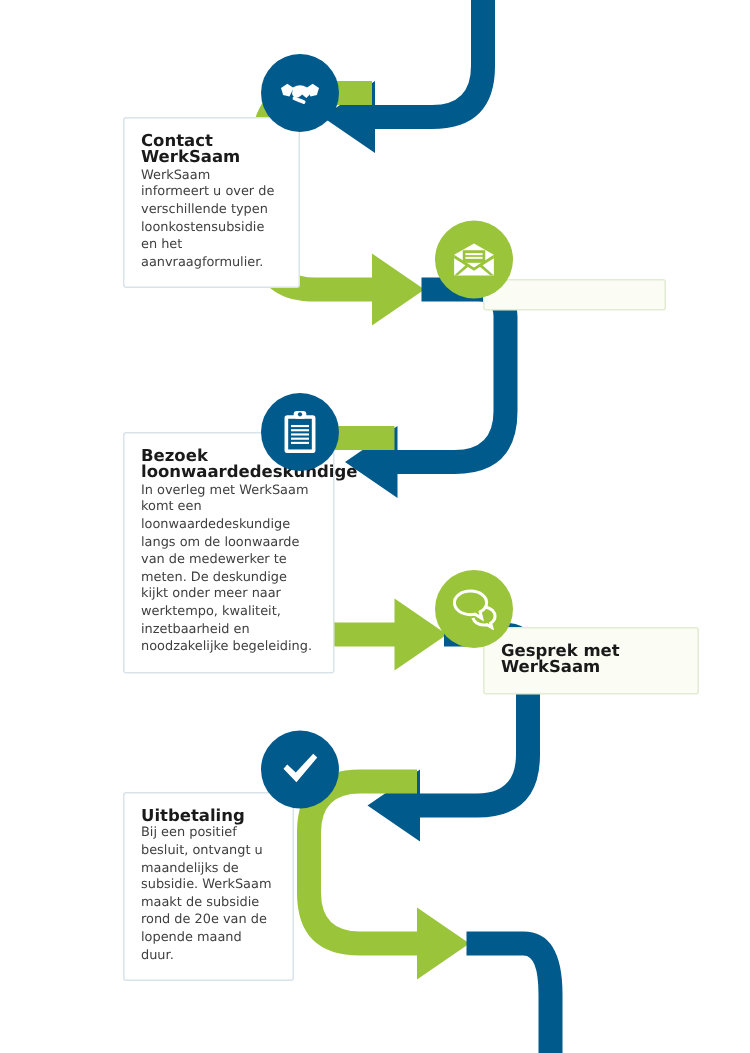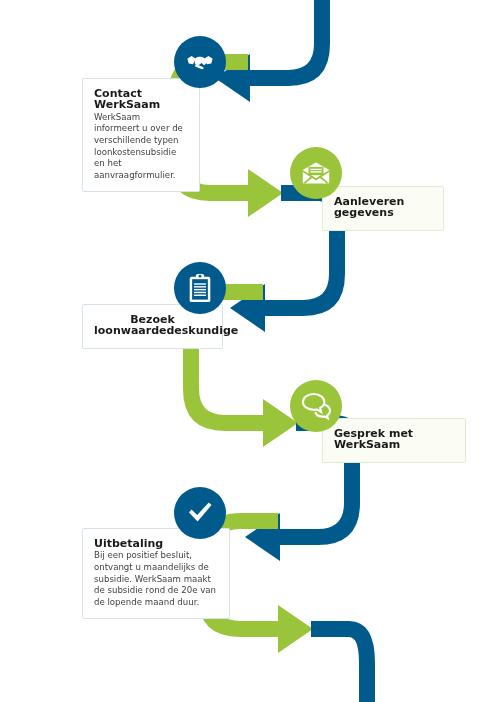--- a/index.html
+++ b/index.html
@@ -127,41 +127,41 @@
         <rect x="10.5" y="8.2" width="13" height="1.5" fill="#ffffff"></rect>
         <rect x="10.5" y="11" width="13" height="1.5" fill="#ffffff"></rect>
         <path d="M2 9.5 L17 19 L32 9.5 L32 12 L17 21.5 L2 12 Z" fill="#9ac43a"></path>
         <path d="M2 25 L12 16 L14 17.4 L4.6 25 Z" fill="#9ac43a"></path>
         <path d="M32 25 L22 16 L20 17.4 L29.4 25 Z" fill="#9ac43a"></path>
       </g>
     </svg>
   </div>
 
   <div class="step-card tint-green" style="left:322px; top:186px; width:122px;">
-    <span class="card-title">Aanleveren gegevens</span>
   </div>
 
   <div class="icon-badge blue" style="left:174px; top:262px;">
     <svg width="26" height="30" viewBox="0 0 26 32" aria-hidden="true">
       <g>
         <rect x="2" y="4" width="22" height="27" rx="2" fill="#ffffff"></rect>
         <rect x="4.6" y="6.6" width="16.8" height="21.8" fill="#005a8c"></rect>
         <rect x="8.5" y="1" width="9" height="5.5" rx="2.2" fill="#ffffff"></rect>
         <circle cx="13" cy="3.4" r="1.5" fill="#005a8c"></circle>
         <rect x="6.6" y="11" width="12.8" height="1.5" fill="#ffffff"></rect>
         <rect x="6.6" y="14" width="12.8" height="1.5" fill="#ffffff"></rect>
         <rect x="6.6" y="17" width="12.8" height="1.5" fill="#ffffff"></rect>
         <rect x="6.6" y="20" width="12.8" height="1.5" fill="#ffffff"></rect>
         <rect x="6.6" y="23" width="12.8" height="1.5" fill="#ffffff"></rect>
       </g>
     </svg>
   </div>
 
-  <div class="step-card" style="left:82px; top:304px; width:141px;text-align:center;">
+  <div class="step-card" style="left:82px; top:288px; width:141px;">
     <span class="card-title">Bezoek loonwaardedeskundige</span>
+    <span class="card-body">In overleg met WerkSaam komt een loonwaardedeskundige langs om de loonwaarde van de medewerker te meten. De deskundige kijkt onder meer naar werktempo, kwaliteit, inzetbaarheid en noodzakelijke begeleiding.</span>
   </div>
 
   <div class="icon-badge green" style="left:290px; top:380px;">
     <svg width="32" height="28" viewBox="0 0 34 30" aria-hidden="true">
       <g fill="none" stroke="#ffffff" stroke-width="2.2">
         <path d="M14.5 2.2 C8 2.2 3 6 3 10.6 C3 15.2 8 19 14.5 19 C15.6 19 16.7 18.9 17.7 18.7 L22.5 21.6 L21.4 17.1 C24.2 15.6 26 13.3 26 10.6 C26 6 21 2.2 14.5 2.2 Z"></path>
         <path d="M25.2 13.5 C29.3 14.4 32 17.1 32 20.2 C32 22.2 30.8 24 28.9 25.2 L29.7 28.2 L26.2 26.2 C25.5 26.3 24.8 26.4 24 26.4 C20.2 26.4 17 24.2 16.2 21.3"></path>
       </g>
     </svg>
   </div>
@@ -169,18 +169,18 @@
   <div class="step-card tint-green" style="left:322px; top:418px; width:144px;">
     <span class="card-title">Gesprek met WerkSaam</span>
   </div>
 
   <div class="icon-badge blue" style="left:174px; top:487px;">
     <svg width="30" height="28" viewBox="0 0 30 28" aria-hidden="true">
       <path d="M4 13.5 L6.5 10.6 L12.2 16 L23.8 3.5 L26.5 6 L12.6 22.5 Z" fill="#ffffff"></path>
     </svg>
   </div>
 
-  <div class="step-card" style="left:82px; top:528px; width:148px;">
+  <div class="step-card" style="left:82px; top:528px; width:114px;">
     <span class="card-title">Uitbetaling</span>
     <span class="card-body">Bij een positief besluit, ontvangt u maandelijks de subsidie. WerkSaam maakt de subsidie rond de 20e van de lopende maand duur.</span>
   </div>
 
 </div>
 
 </body></html>

